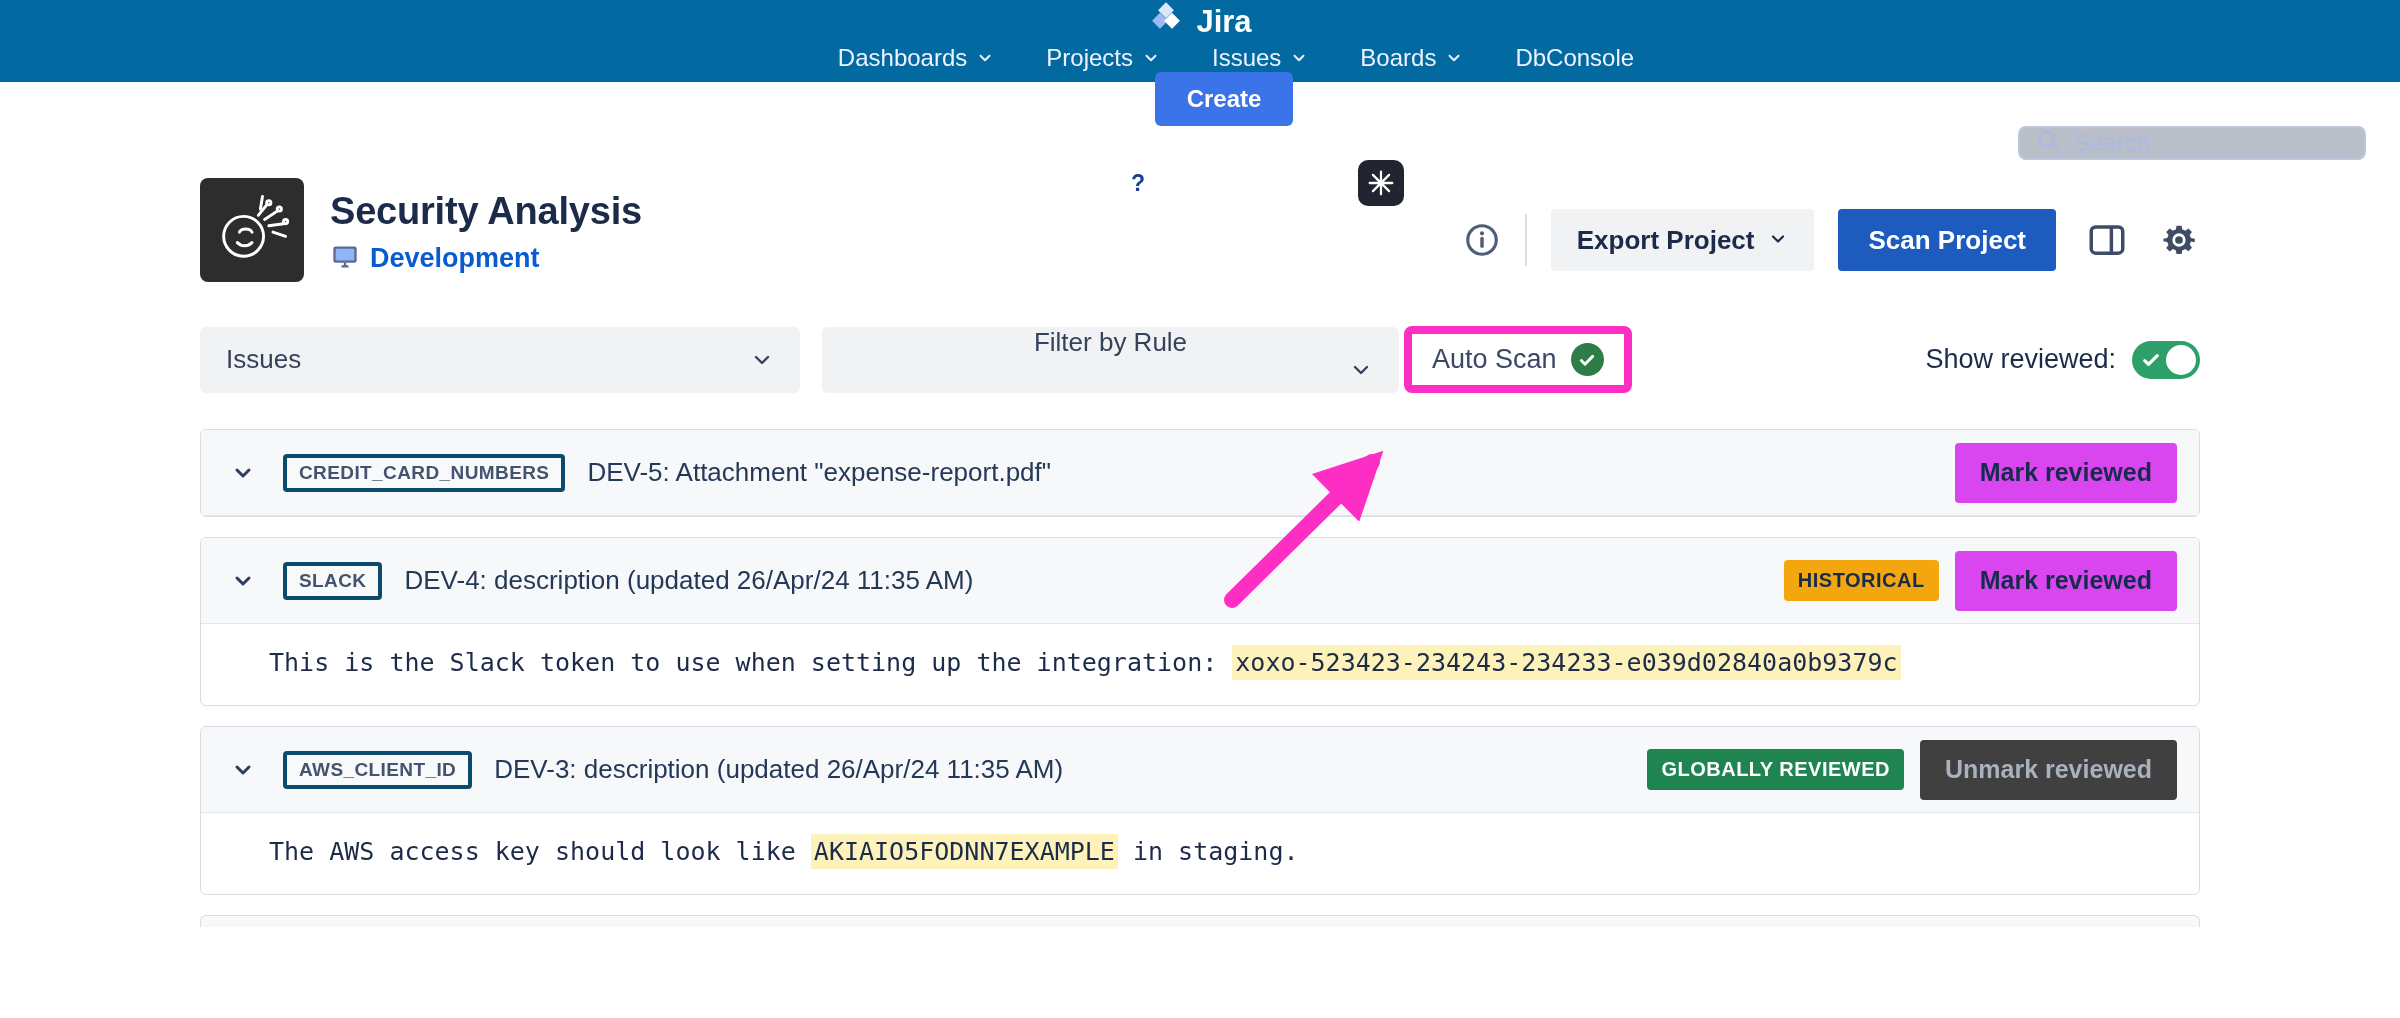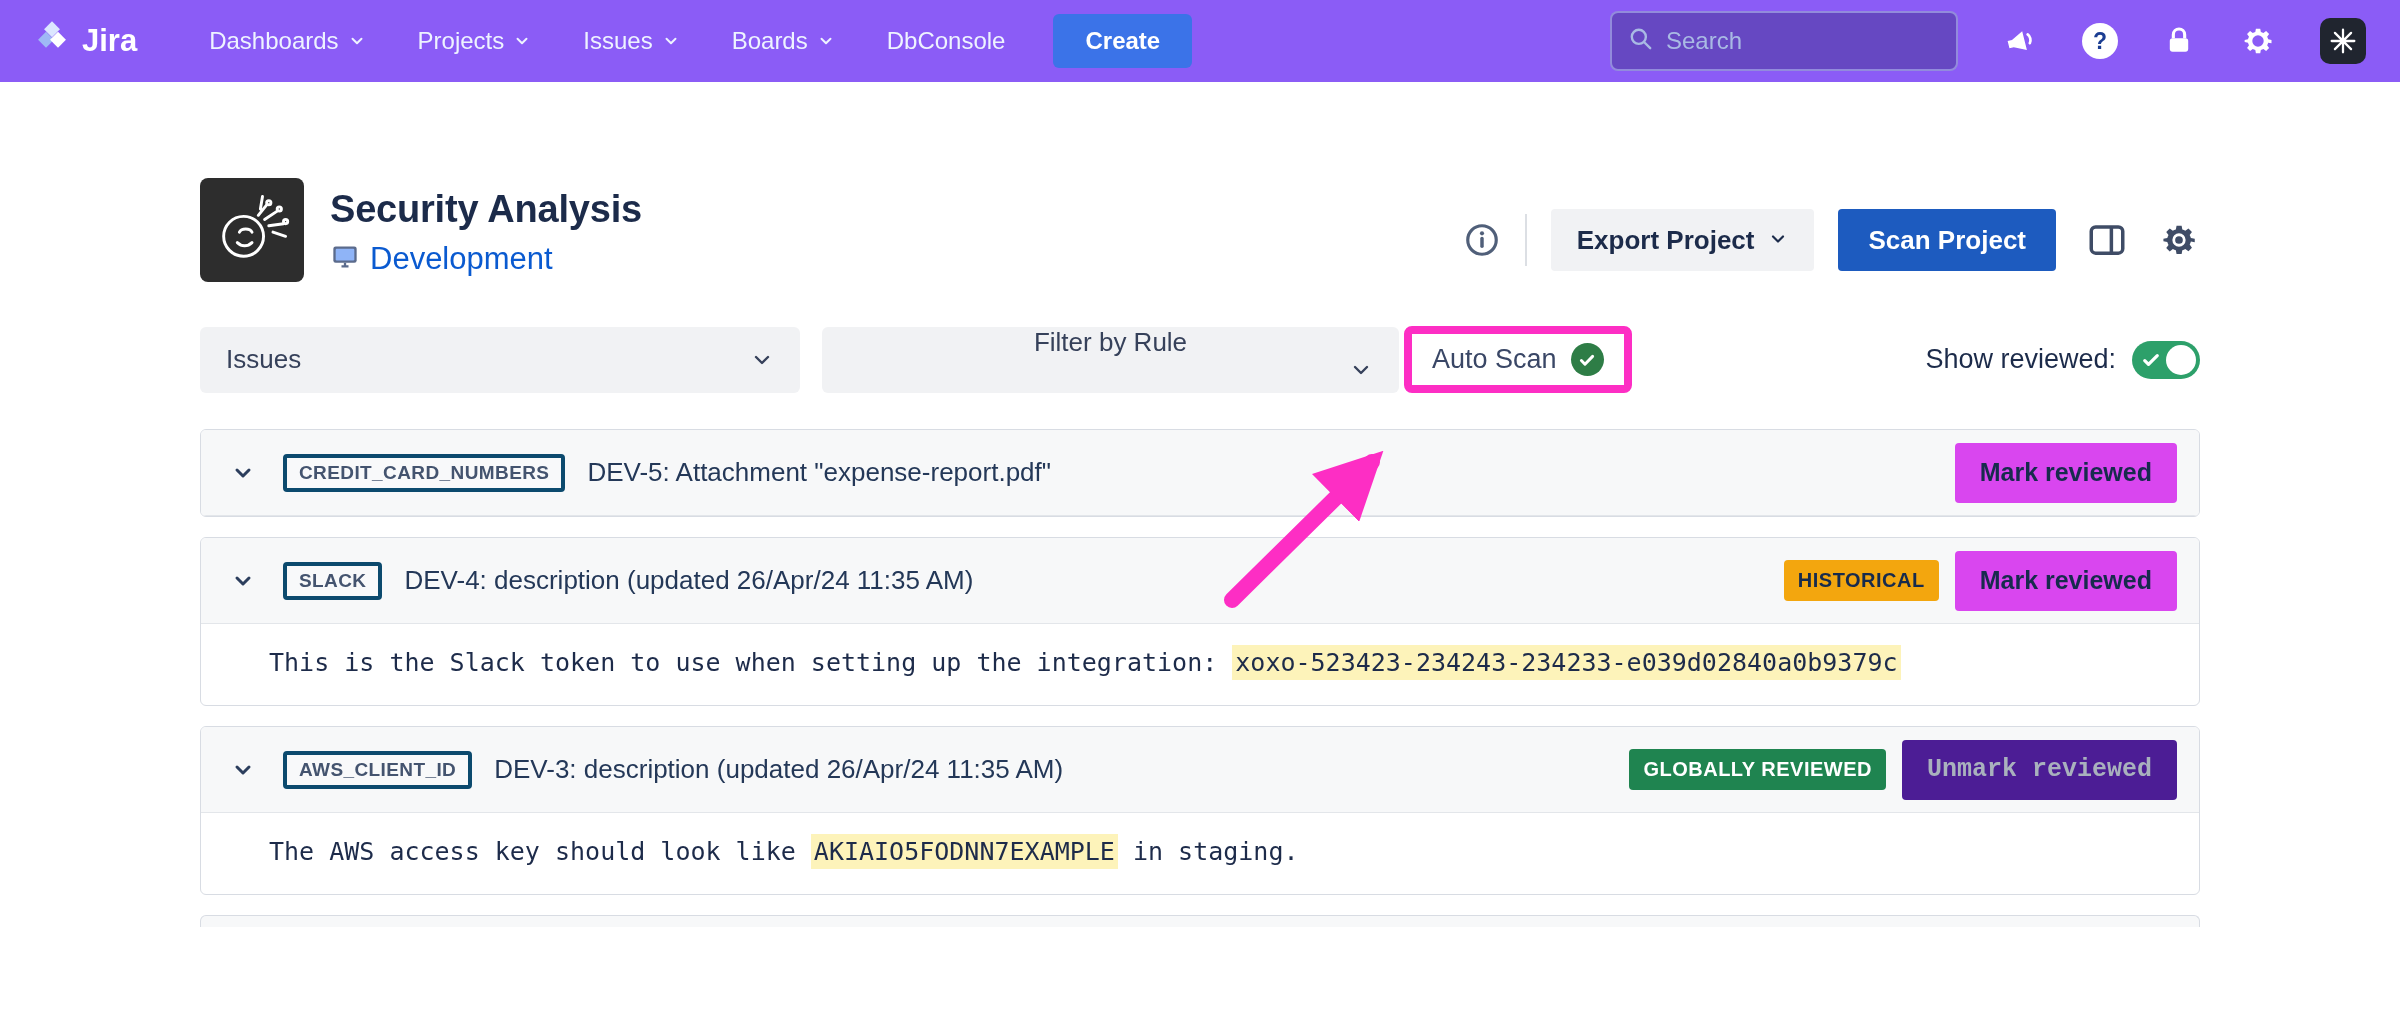--- a/index.html
+++ b/index.html
@@ -4,22 +4,22 @@
 <style>
   * { margin:0; padding:0; box-sizing:border-box; }
   html,body { background:#fff; }
   .page {
     position:relative; width:2400px; height:1018px; overflow:hidden;
     background:#fff; font-family:"Liberation Sans", sans-serif;
   }
 
   
   .navbar {
-    height:82px; background:#8b5cf6; display:flex; align-items:center;
-    padding:0 34px; color:#fff;
+    height:82px; background:#0369a1; display:flex; align-items:center;
+    padding:0 34px; color:#fff;flex-direction:column;
   }
   .brand { display:flex; align-items:center; gap:12px; font-size:31px; font-weight:600; color:#fff; }
   .nav-items { display:flex; align-items:center; gap:52px; margin-left:72px; }
   .nav-item { display:flex; align-items:center; gap:9px; color:#eef3ff; font-size:24px; font-weight:500; cursor:pointer; white-space:nowrap; }
   .nav-chev svg { display:block; }
   .create-btn {
     margin-left:48px; background:#3b73e8; color:#fff; border:none; border-radius:6px;
     font-family:inherit; font-size:24px; font-weight:700; padding:13px 32px; cursor:pointer;
   }
   .search-box {
@@ -47,21 +47,21 @@
   .content { padding:0 200px; }
 
   .project-header { margin-top:96px; display:flex; align-items:center; }
   .project-avatar {
     width:104px; height:104px; border-radius:8px; background:#2d2d2d;
     display:flex; align-items:center; justify-content:center;
   }
   .title-block { margin-left:26px; padding-top:4px; }
   .page-title { font-size:38px; font-weight:700; color:#1c2b4a; letter-spacing:-.2px; }
   .dev-row { margin-top:10px; display:flex; align-items:center; gap:10px; }
-  .dev-link { font-size:31px; color:#0a5ad0; font-weight:400; text-decoration:none; cursor:pointer; }
+  .dev-link { font-size:27px; color:#0a5ad0; font-weight:700; text-decoration:none; cursor:pointer; }
 
   .header-actions { margin-left:auto; display:flex; align-items:center; gap:24px; margin-top:20px; }
   .info-btn { cursor:pointer; display:flex; }
   .v-divider { width:2px; height:52px; background:#dcdfe4; }
   .export-btn {
     background:#f1f2f4; border:none; border-radius:4px; height:62px; padding:0 26px;
     display:flex; align-items:center; gap:14px; font-family:inherit;
     font-size:26px; font-weight:600; color:#1c2b4a; cursor:pointer;
   }
   .scan-btn {
@@ -113,21 +113,21 @@
   .side-badge {
     font-size:20px; font-weight:800; letter-spacing:.5px; padding:9px 14px; border-radius:4px; white-space:nowrap;
   }
   .badge-historical { background:#f3a60e; color:#172b4d; }
   .badge-reviewed  { background:#1f8450; color:#fff; }
   .action-btn {
     border:none; border-radius:4px; height:60px; padding:0 25px; font-family:inherit;
     font-size:25px; font-weight:700; cursor:pointer; white-space:nowrap;
   }
   .btn-amber { background:#d946ef; color:#172b4d; }
-  .btn-disabled { background:#4c1d95; color:#a9b1bd;font-family:Liberation Mono, monospace; }
+  .btn-disabled { background:#404040; color:#a9b1bd; }
   .card-body {
     padding:24px 30px 28px 68px;
     font-family:"DejaVu Sans Mono", monospace; font-size:25px; color:#1d2b4a;
   }
   .card-body mark { background:#fdf3ba; color:inherit; padding:3px 3px; }
   .card-sliver {
     height:12px; border:1px solid #d8dce3; border-bottom:none;
     border-radius:6px 6px 0 0; background:#f7f8f9;
   }
 

